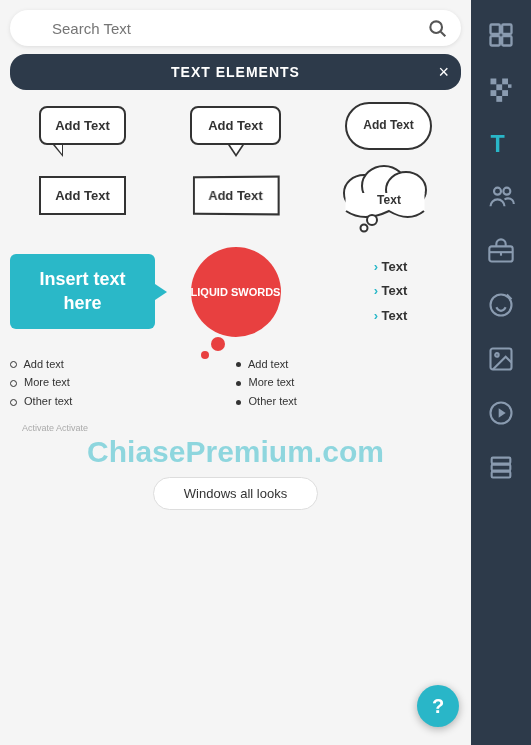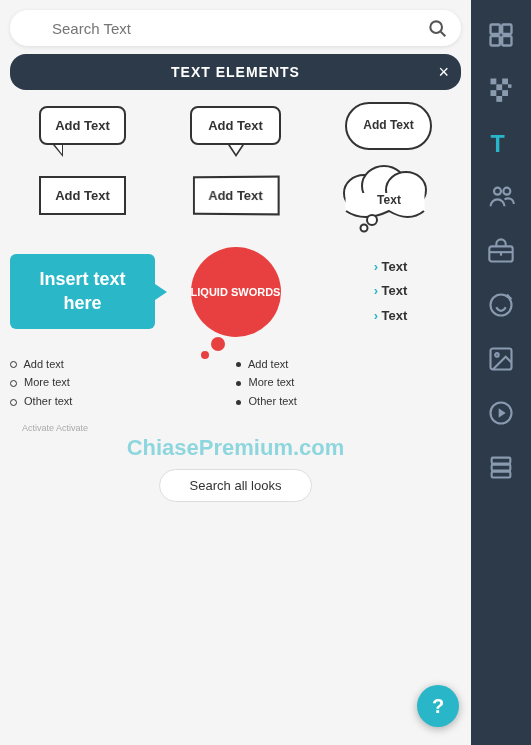--- a/index.html
+++ b/index.html
@@ -263,21 +263,21 @@
       color: #333;
       cursor: pointer;
     }
 
     
     .watermark {
       text-align: center;
       padding: 4px 8px 2px;
     }
     .watermark-text {
-      font-size: 22px;
+      font-size: 30px;
       font-weight: bold;
       color: #2ab8c8;
       opacity: 0.5;
     }
 
     
     .help-btn {
       position: absolute;
       bottom: 18px;
       right: 72px;
@@ -502,19 +502,19 @@
         </div>
       </div>
     </div>
 
     <div class="watermark">
       <div style="font-size:9px;color:#aaa;text-align:left;padding-left:4px;margin-bottom:2px;">Activate Activate</div>
       <div class="watermark-text">ChiasePremium.com</div>
     </div>
 
     <div class="bottom-search">
-      <button class="search-all-btn">Search all looks</button>
+      <button class="search-all-btn">Windows all looks</button>
     </div>
 
   </div>
 </div>
 
 <div class="help-btn" style="position:fixed;bottom:18px;right:72px;">?</div>
 
 </body></html>

